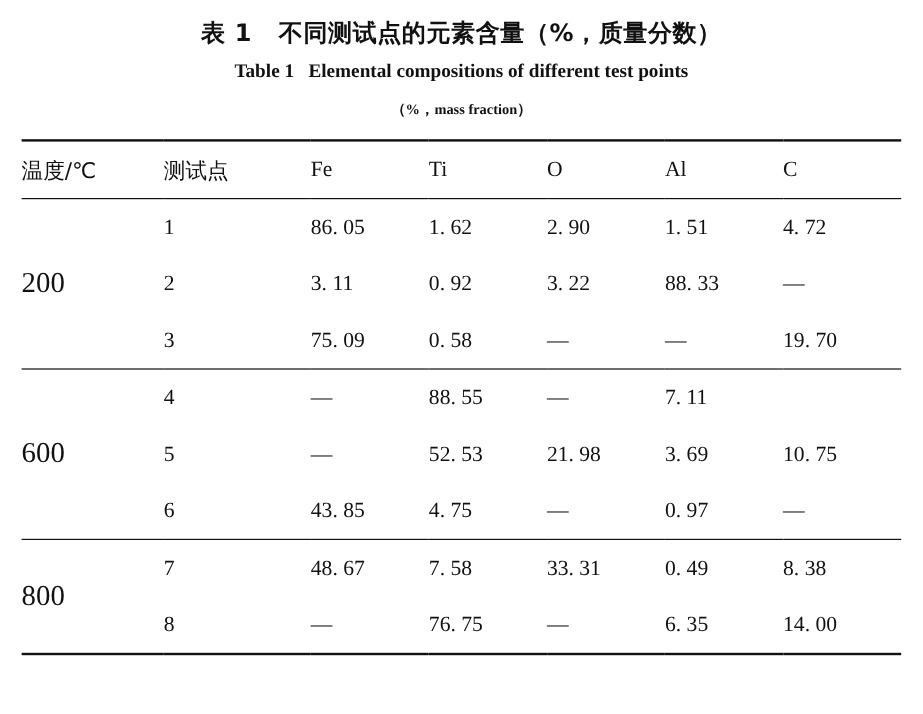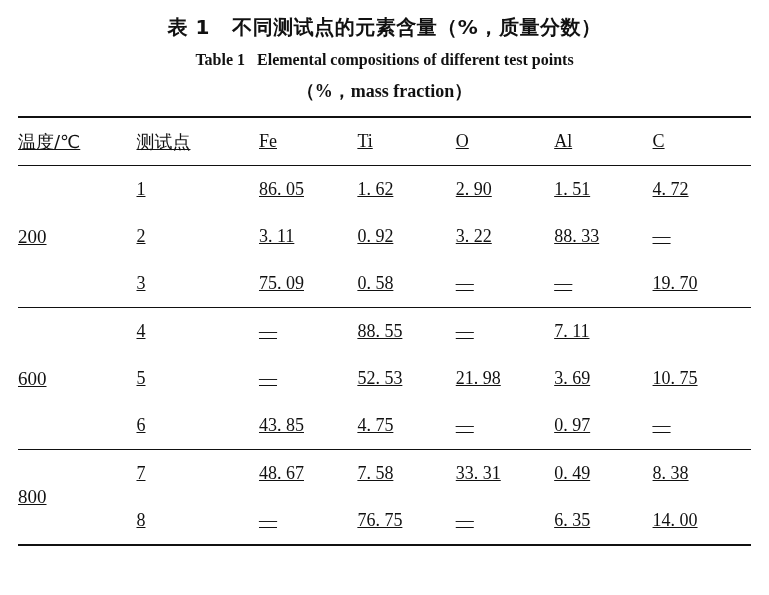--- a/index.html
+++ b/index.html
@@ -34,31 +34,30 @@
   }
   .caption-line-en {
     font-family: "Liberation Serif", serif;
     font-size: 16px;
     font-weight: bold;
     line-height: 32px;
     white-space: pre;
   }
   .caption-line-en2 {
     font-family: "Liberation Serif", serif;
-    font-size: 18px;
+    font-size: 12px;
     font-weight: bold;
     line-height: 30px;
     white-space: pre;
   }
   table.data {
     width: 100%;
     border-collapse: collapse;
     margin-top: 10px;
     font-size: 18px;
-    text-decoration: underline;
   }
   table.data th,
   table.data td {
     text-align: left;
     font-weight: normal;
     padding: 0;
     vertical-align: middle;
     white-space: pre;
   }
   .rule-top td {
@@ -99,21 +98,21 @@
     font-family: "Liberation Serif", serif;
     font-size: 18px;
   }
   .dash {
     font-family: "Liberation Serif", serif;
     font-size: 18px;
     letter-spacing: 0;
   }
   .temp-cell {
     font-family: "Liberation Serif", serif;
-    font-size: 19px;
+    font-size: 24px;
   }
 </style>
 </head>
 <body>
 
 <div class="page">
 
   <div class="caption">
     <div class="caption-line-cn">表 1   不同测试点的元素含量（%，质量分数）</div>
     <div class="caption-line-en">Table 1   Elemental compositions of different test points</div>

